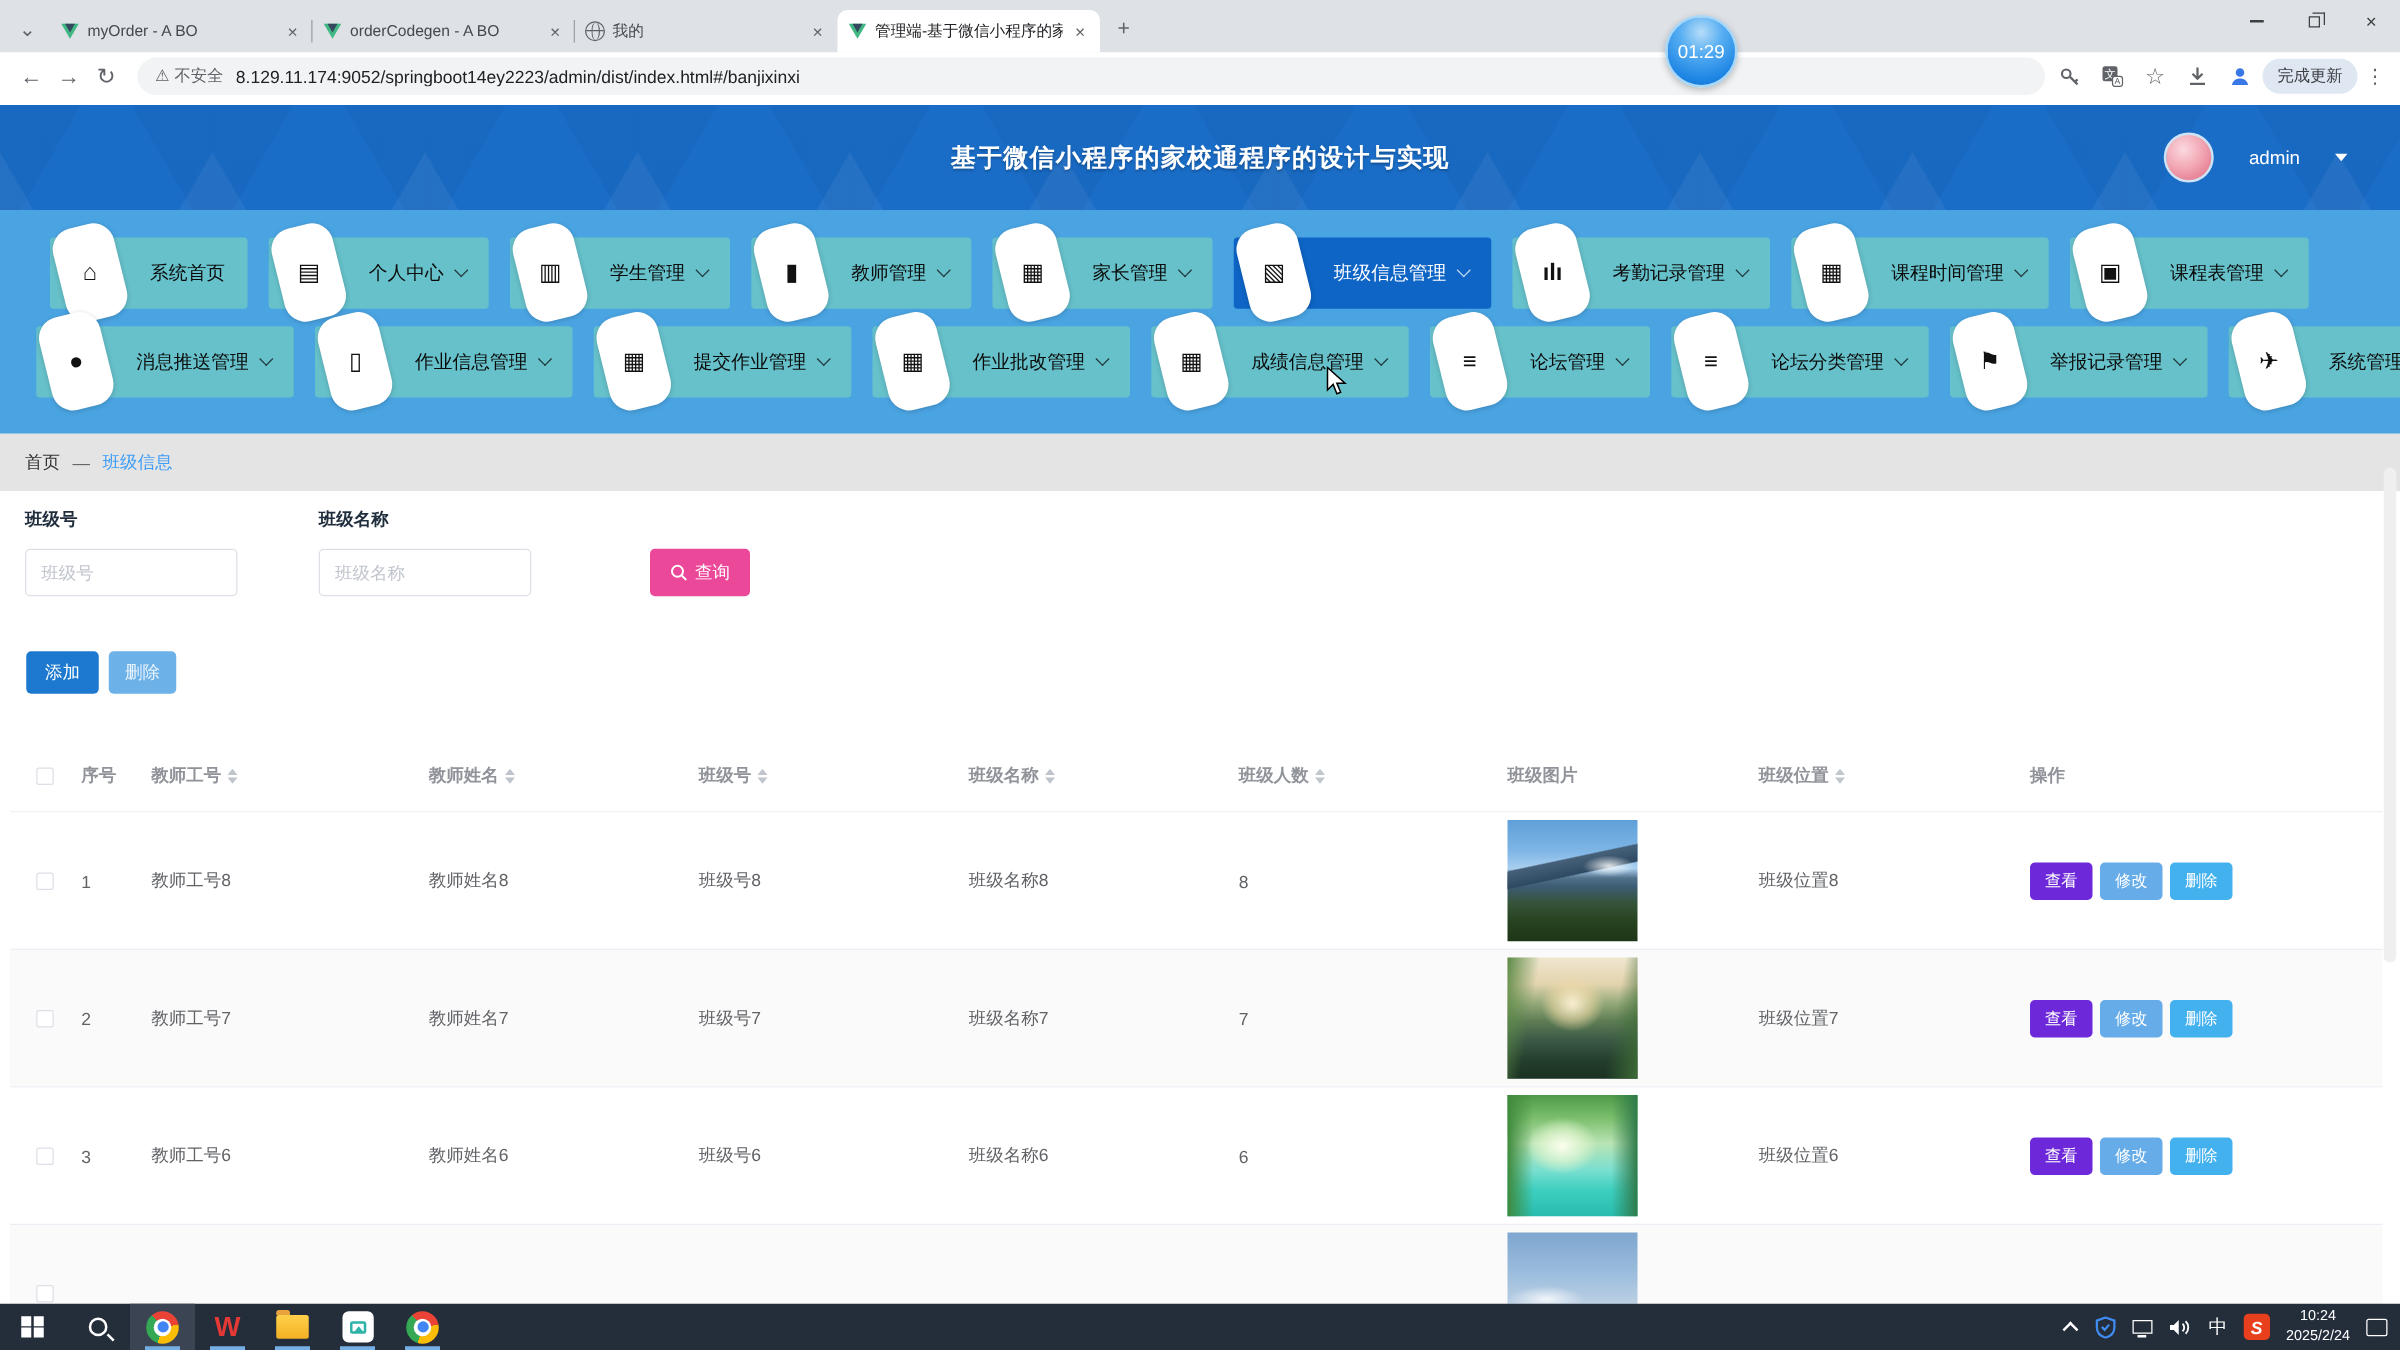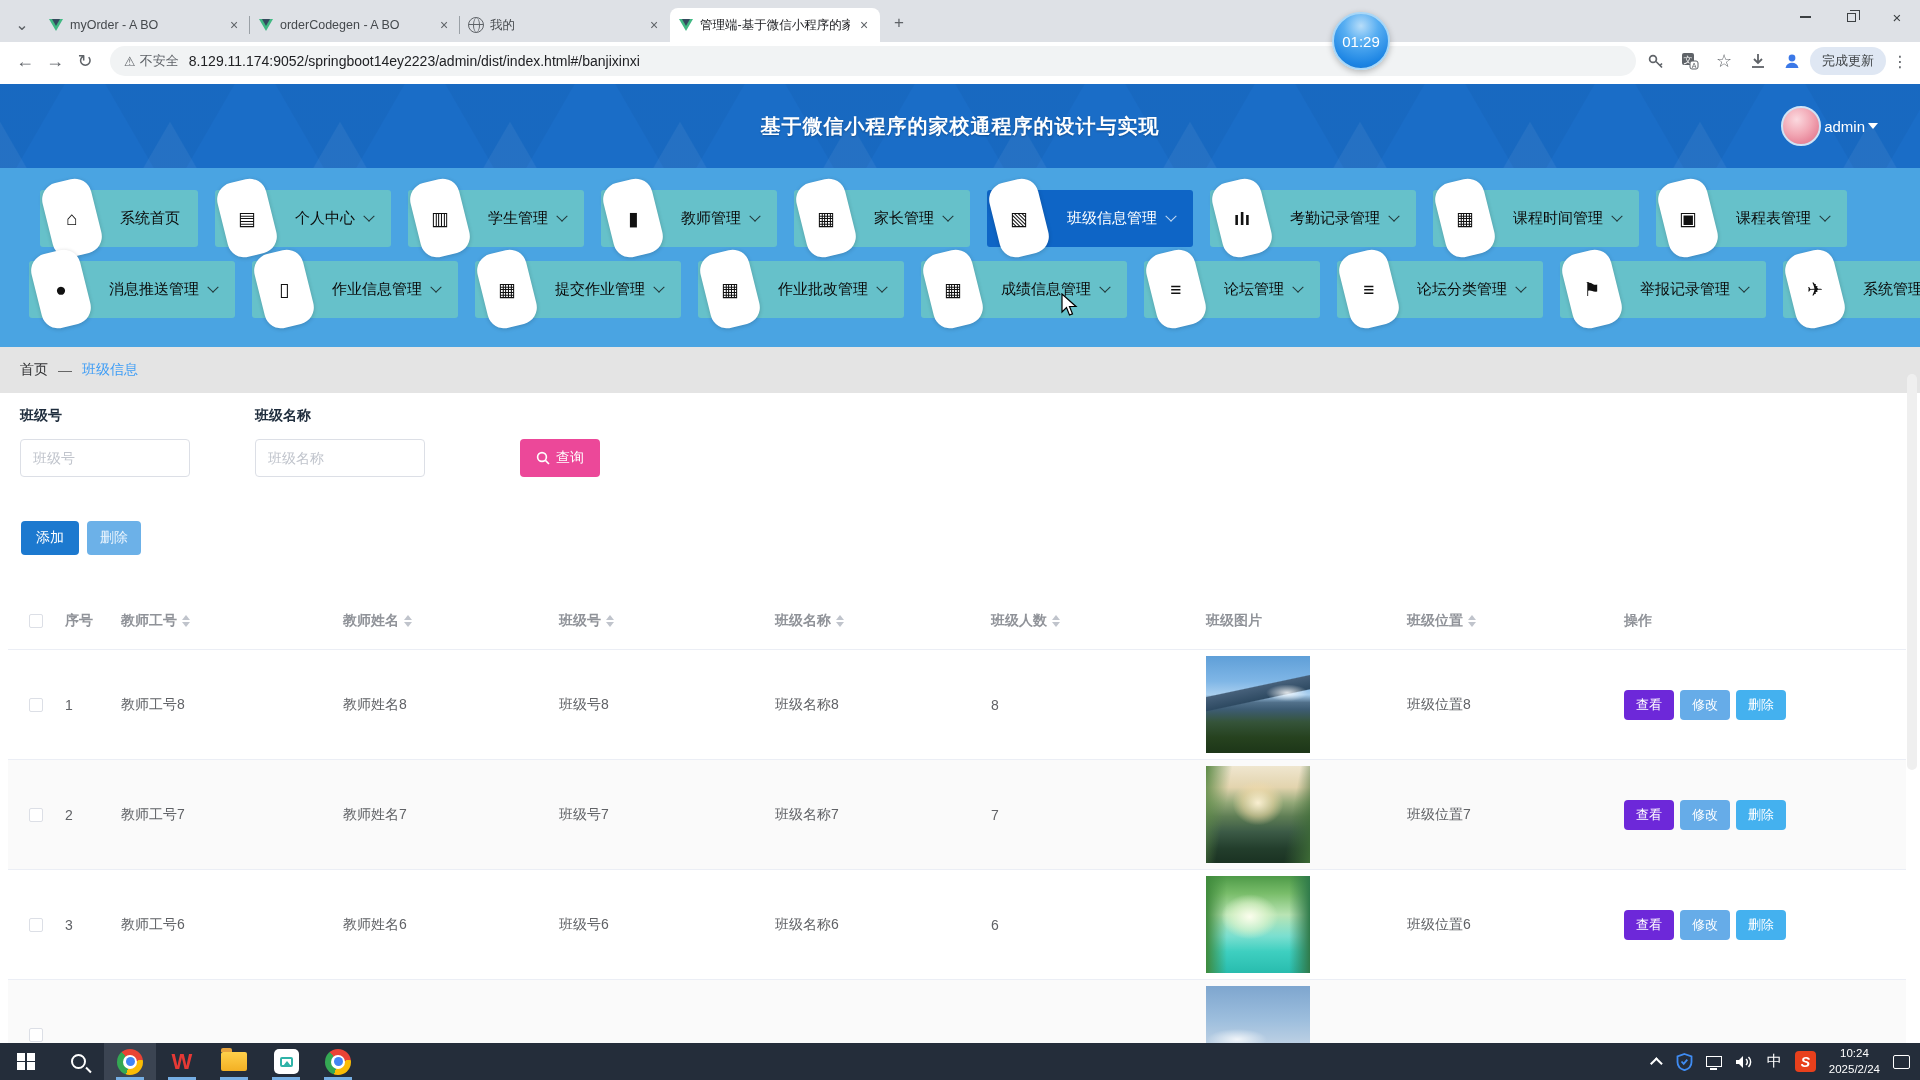--- a/index.html
+++ b/index.html
@@ -45,21 +45,21 @@
   .page{position:absolute;top:80px;left:0;width:1920px;height:963px;background:#fff;overflow:hidden;}
   .site-header{position:absolute;top:4px;left:0;width:1920px;height:84px;background-color:#1a6dc7;
     background-image:
       linear-gradient(60deg,rgba(255,255,255,.055) 25%,transparent 25.5%),
       linear-gradient(-60deg,rgba(255,255,255,.055) 25%,transparent 25.5%),
       linear-gradient(60deg,transparent 74.5%,rgba(0,30,90,.06) 75%),
       linear-gradient(-60deg,transparent 74.5%,rgba(0,30,90,.06) 75%);
     background-size:170px 150px;
     display:flex;align-items:center;justify-content:center;}
   .site-title{color:#fff;font-size:20px;font-weight:bold;letter-spacing:1px;text-shadow:0 1px 2px rgba(0,0,0,.25);}
-  .user-box{position:absolute;right:42px;top:0;height:84px;display:flex;align-items:center;gap:3px;color:#fff;font-size:15px;}
+  .user-box{position:absolute;right:42px;top:0;height:84px;display:flex;align-items:center;gap:28px;color:#fff;font-size:15px;}
   .avatar{width:40px;height:40px;border-radius:50%;background:radial-gradient(circle at 38% 32%,#fbd9df 0%,#f2a8b5 45%,#e98a9d 70%,#d97487 100%);border:2px solid #cfe3f6;}
   .user-caret{width:0;height:0;border-left:5px solid transparent;border-right:5px solid transparent;border-top:6px solid #fff;}
 
   
   .nav-area{position:absolute;top:88px;left:0;width:1920px;height:179px;background:#4aa4e2;}
   .nav-row{display:flex;}
   .nav-row.r1{padding-left:40px;padding-top:22px;}
   .nav-row.r2{padding-left:29px;padding-top:14px;}
   .nav-item{position:relative;height:57px;display:flex;align-items:center;padding:0 18px 0 80px;background:#66c1ca;border-radius:3px;font-size:15px;color:#0b0b0b;margin-right:17px;cursor:pointer;}
   .nav-item.active{background:#0e65c6;color:#fff;}

